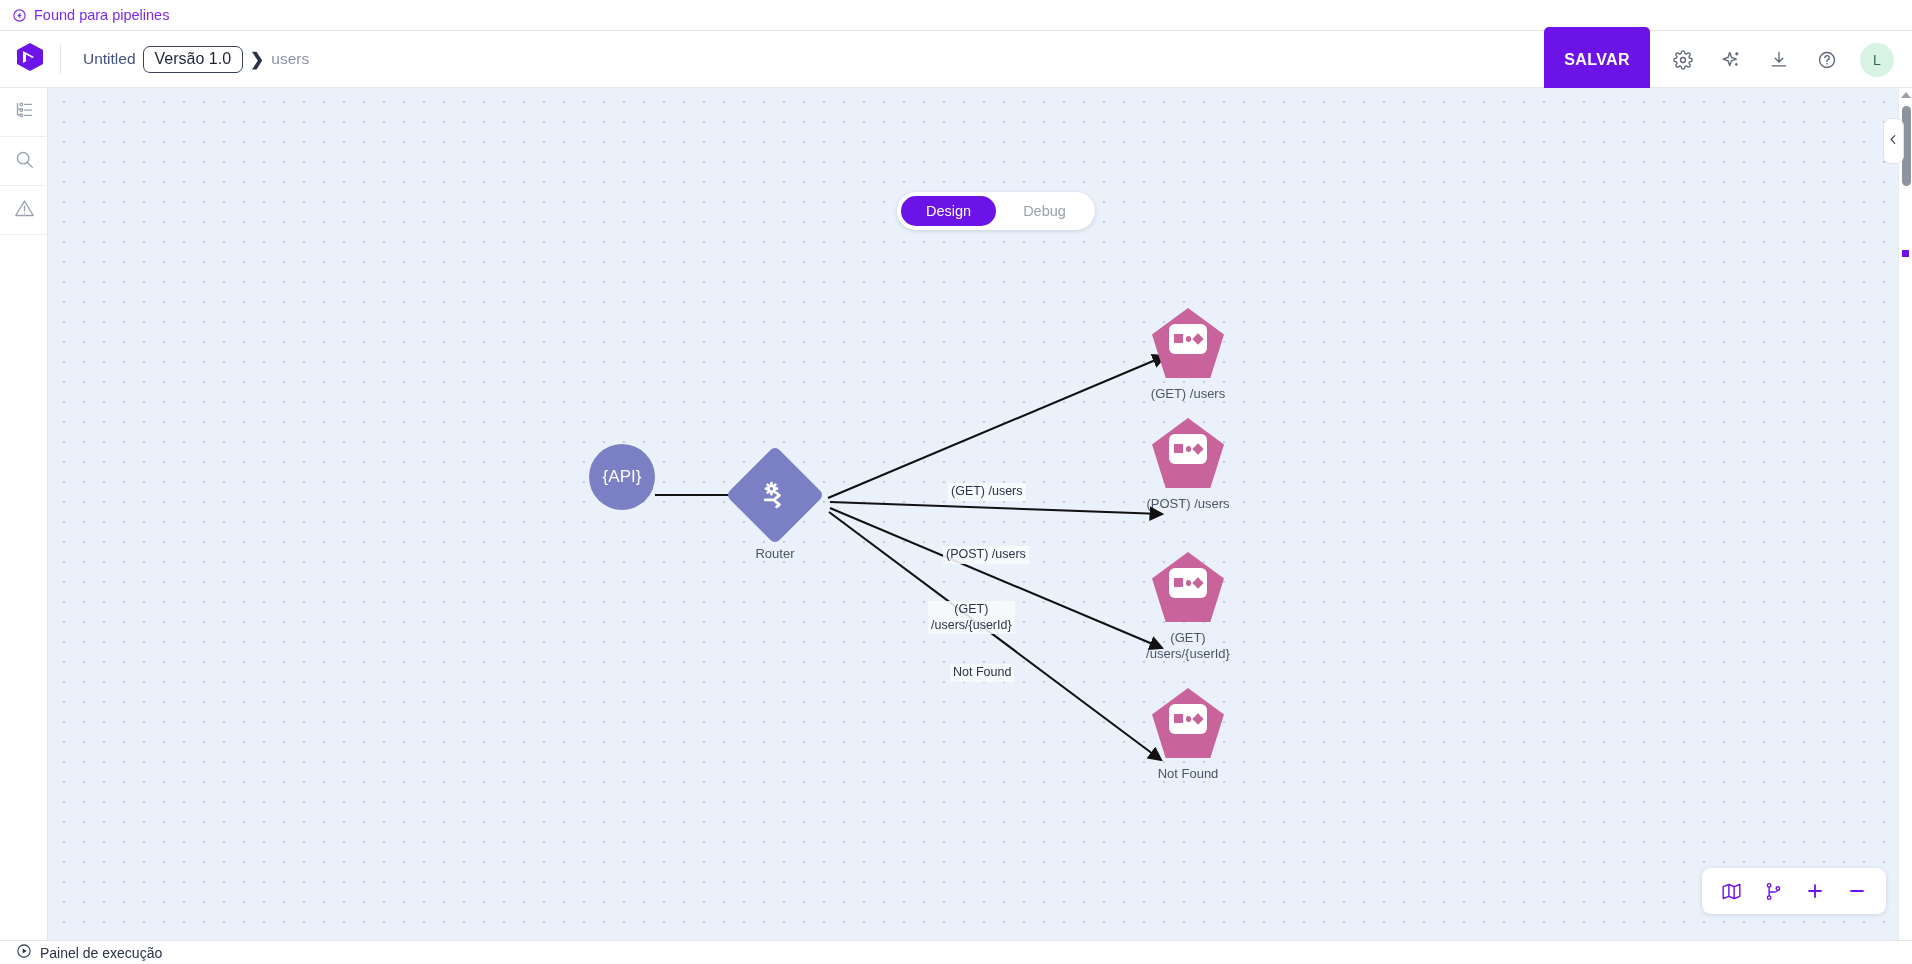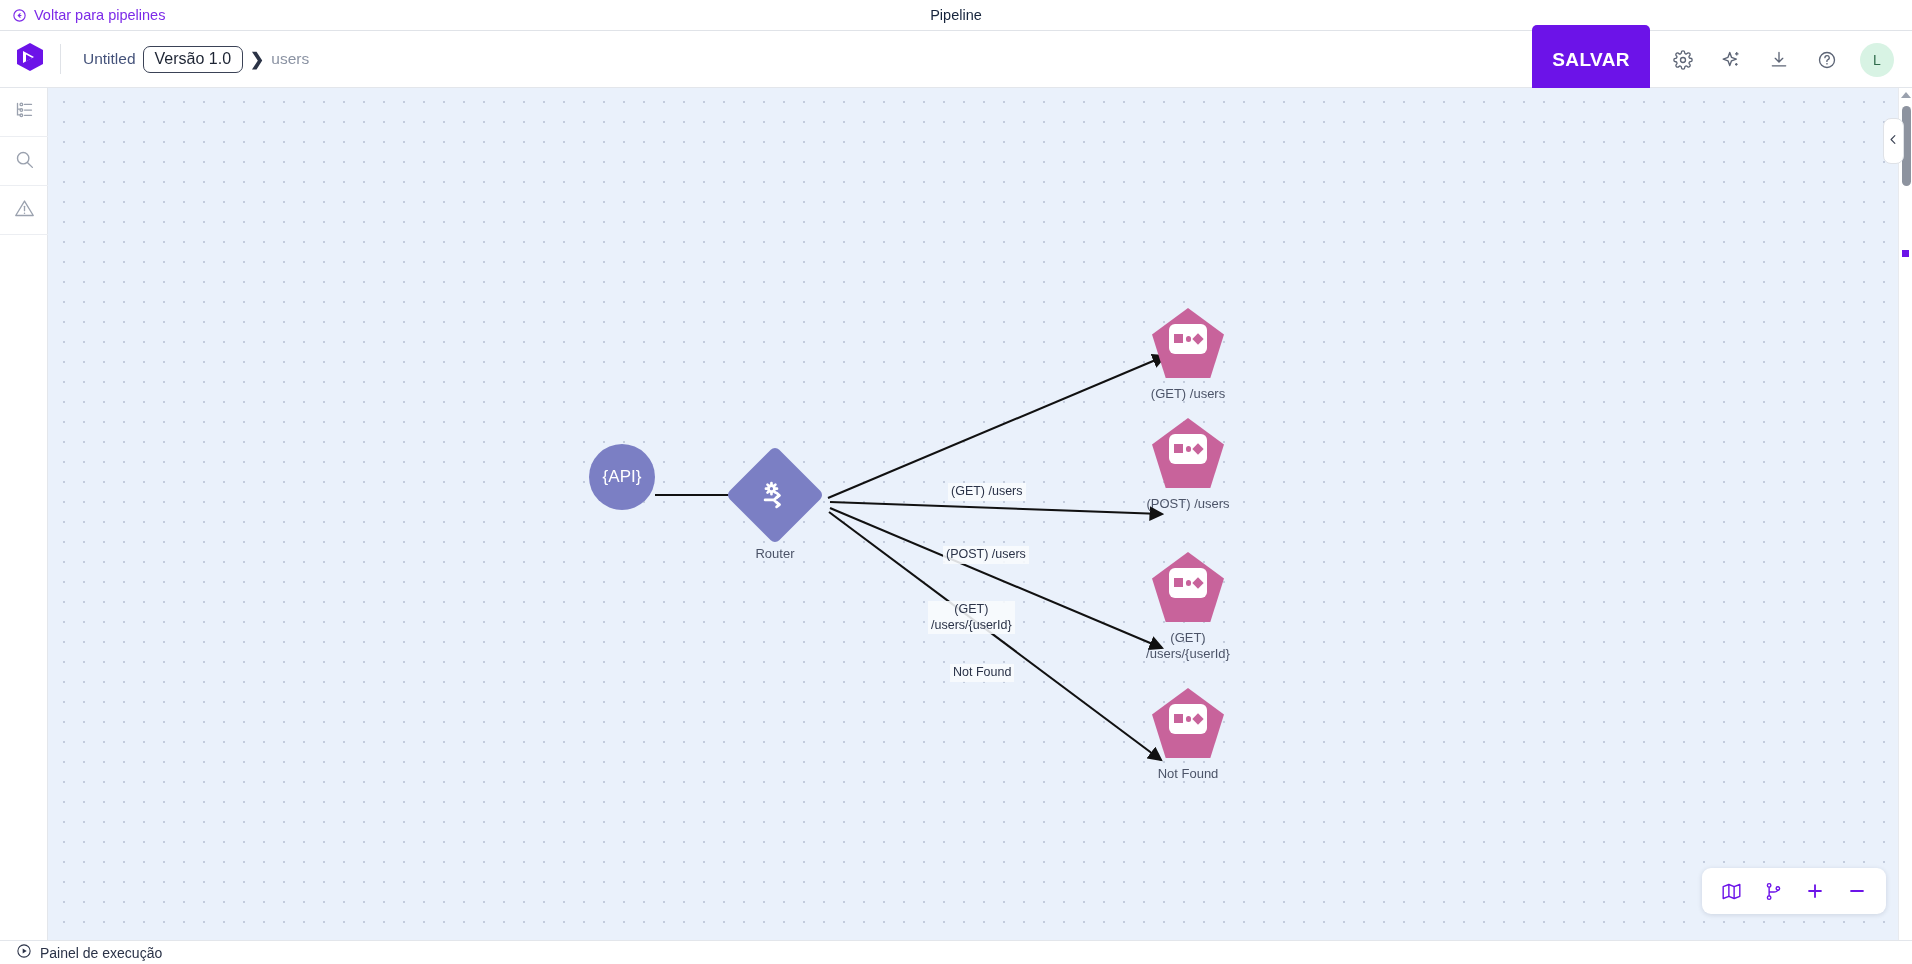--- a/index.html
+++ b/index.html
@@ -73,21 +73,21 @@
   .crumb-root { font-size: 15.5px; color: #8b93a3; cursor: pointer; }
 
   .appbar-right {
     position: absolute; right: 18px; top: 0; height: 57px;
     display: flex; align-items: center; gap: 18px;
   }
   .save-btn {
     background: #6c13e8; color: #fff;
     border: none; border-radius: 5px;
     font-family: inherit;
-    font-size: 19px; font-weight: bold; letter-spacing: 0.4px;
+    font-size: 16px; font-weight: bold; letter-spacing: 0.4px;
     padding: 24px 20px;
     cursor: pointer;
     margin-left: 44px;
   }
   .icon-btn {
     width: 30px; height: 30px;
     display: flex; align-items: center; justify-content: center;
     cursor: pointer; color: #5c6475;
   }
   .avatar {
@@ -262,23 +262,22 @@
 <body>
 
 <div class="titlebar">
   <div class="back-link">
     <span>
       <svg width="15" height="15" viewBox="0 0 24 24" fill="none" stroke="#7c2ae8" stroke-width="1.8">
         <circle cx="12" cy="12" r="9"></circle>
           <path d="M13.5 8.5 10 12l3.5 3.5M10 12h5"></path>
       </svg>
     </span>
-    <span>Voltar para pipelines</span>
-  </div>
-  <div class="titlebar-title">Pipeline</div>
+    <span>Found para pipelines</span>
+  </div>
 </div>
 
 <div class="appbar">
   <div class="logo-wrap">
     <span>
       <svg width="28" height="30" viewBox="0 0 28 30">
         <path d="M14 1 27 8v14l-13 7L1 22V8z" fill="#6c13e8"></path>
         <path d="M7 9v12l11-6z" fill="#ffffff"></path>
         <path d="M10 12.5v7l6.5-3.5z" fill="#6c13e8"></path>
       </svg>
@@ -355,20 +354,24 @@
         <path d="M12 3.5 22 20H2z"></path>
           <path d="M12 9.5v5"></path>
           <circle cx="12" cy="17.3" r=".85" fill="#9aa1ae" stroke="none"></circle>
       </svg>
     </span>
   </div>
 </div>
 
 <div class="canvas">
 
+  <div class="mode-toggle">
+    <button class="mode-pill active">Design</button>
+    <button class="mode-pill">Debug</button>
+  </div>
 
   <svg class="canvas-svg" width="1864" height="852">
     <defs>
       <marker id="arr" viewBox="0 0 10 10" refX="8.5" refY="5" markerWidth="7" markerHeight="7" orient="auto-start-reverse">
         <path d="M0 0 L10 5 L0 10 z" fill="#111111"></path>
       </marker>
     </defs>
 
     <path d="M607 407 L734 407" stroke="#111111" stroke-width="2.1" fill="none" marker-end="url(#arr)"></path>
 

